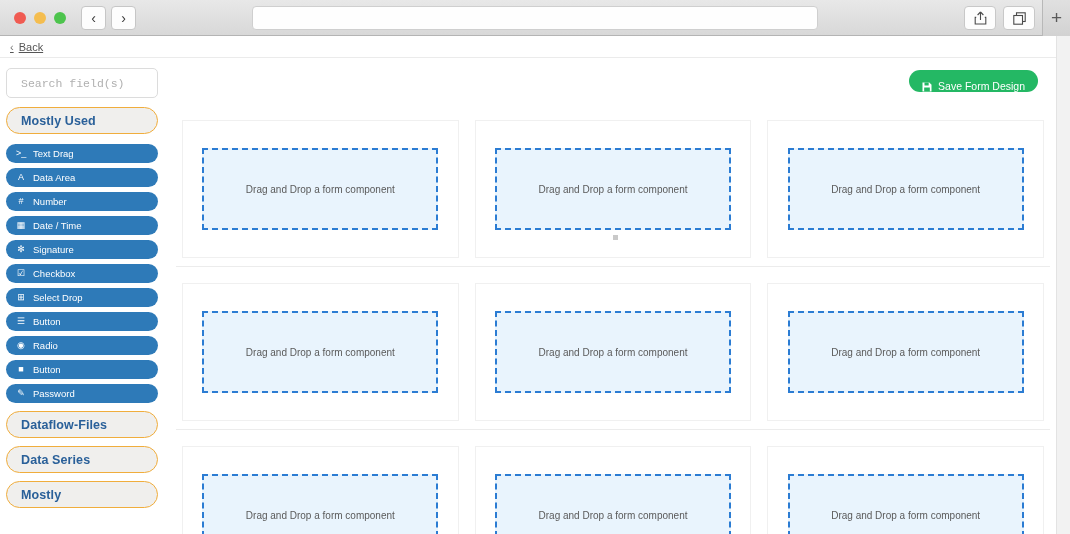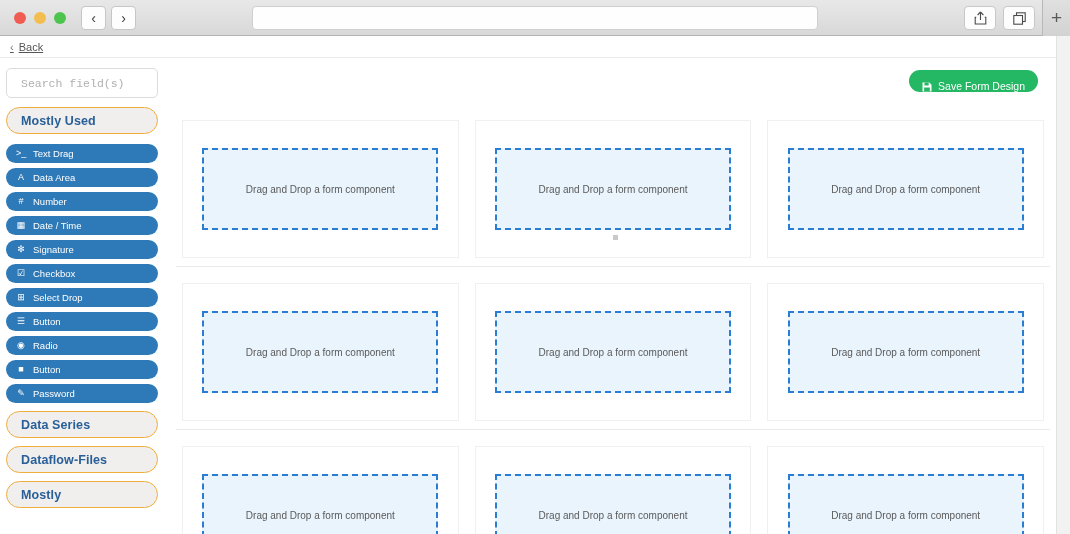--- a/index.html
+++ b/index.html
@@ -243,24 +243,24 @@
           <span class="field-icon">■</span>
           <span>Button</span>
         </div>
         <div class="field-btn">
           <span class="field-icon">✎</span>
           <span>Password</span>
         </div>
       </div>
 
       <div class="section-header sub">
+        <span>Dataflow-Files</span>
+      </div>
+      <div class="section-header sub">
         <span>Data Series</span>
-      </div>
-      <div class="section-header sub">
-        <span>Dataflow-Files</span>
       </div>
       <div class="section-header sub">
         <span>Mostly</span>
       </div>
     </div>
 
     <div class="canvas">
 
       <div class="save-row">
         <button class="save-btn">

